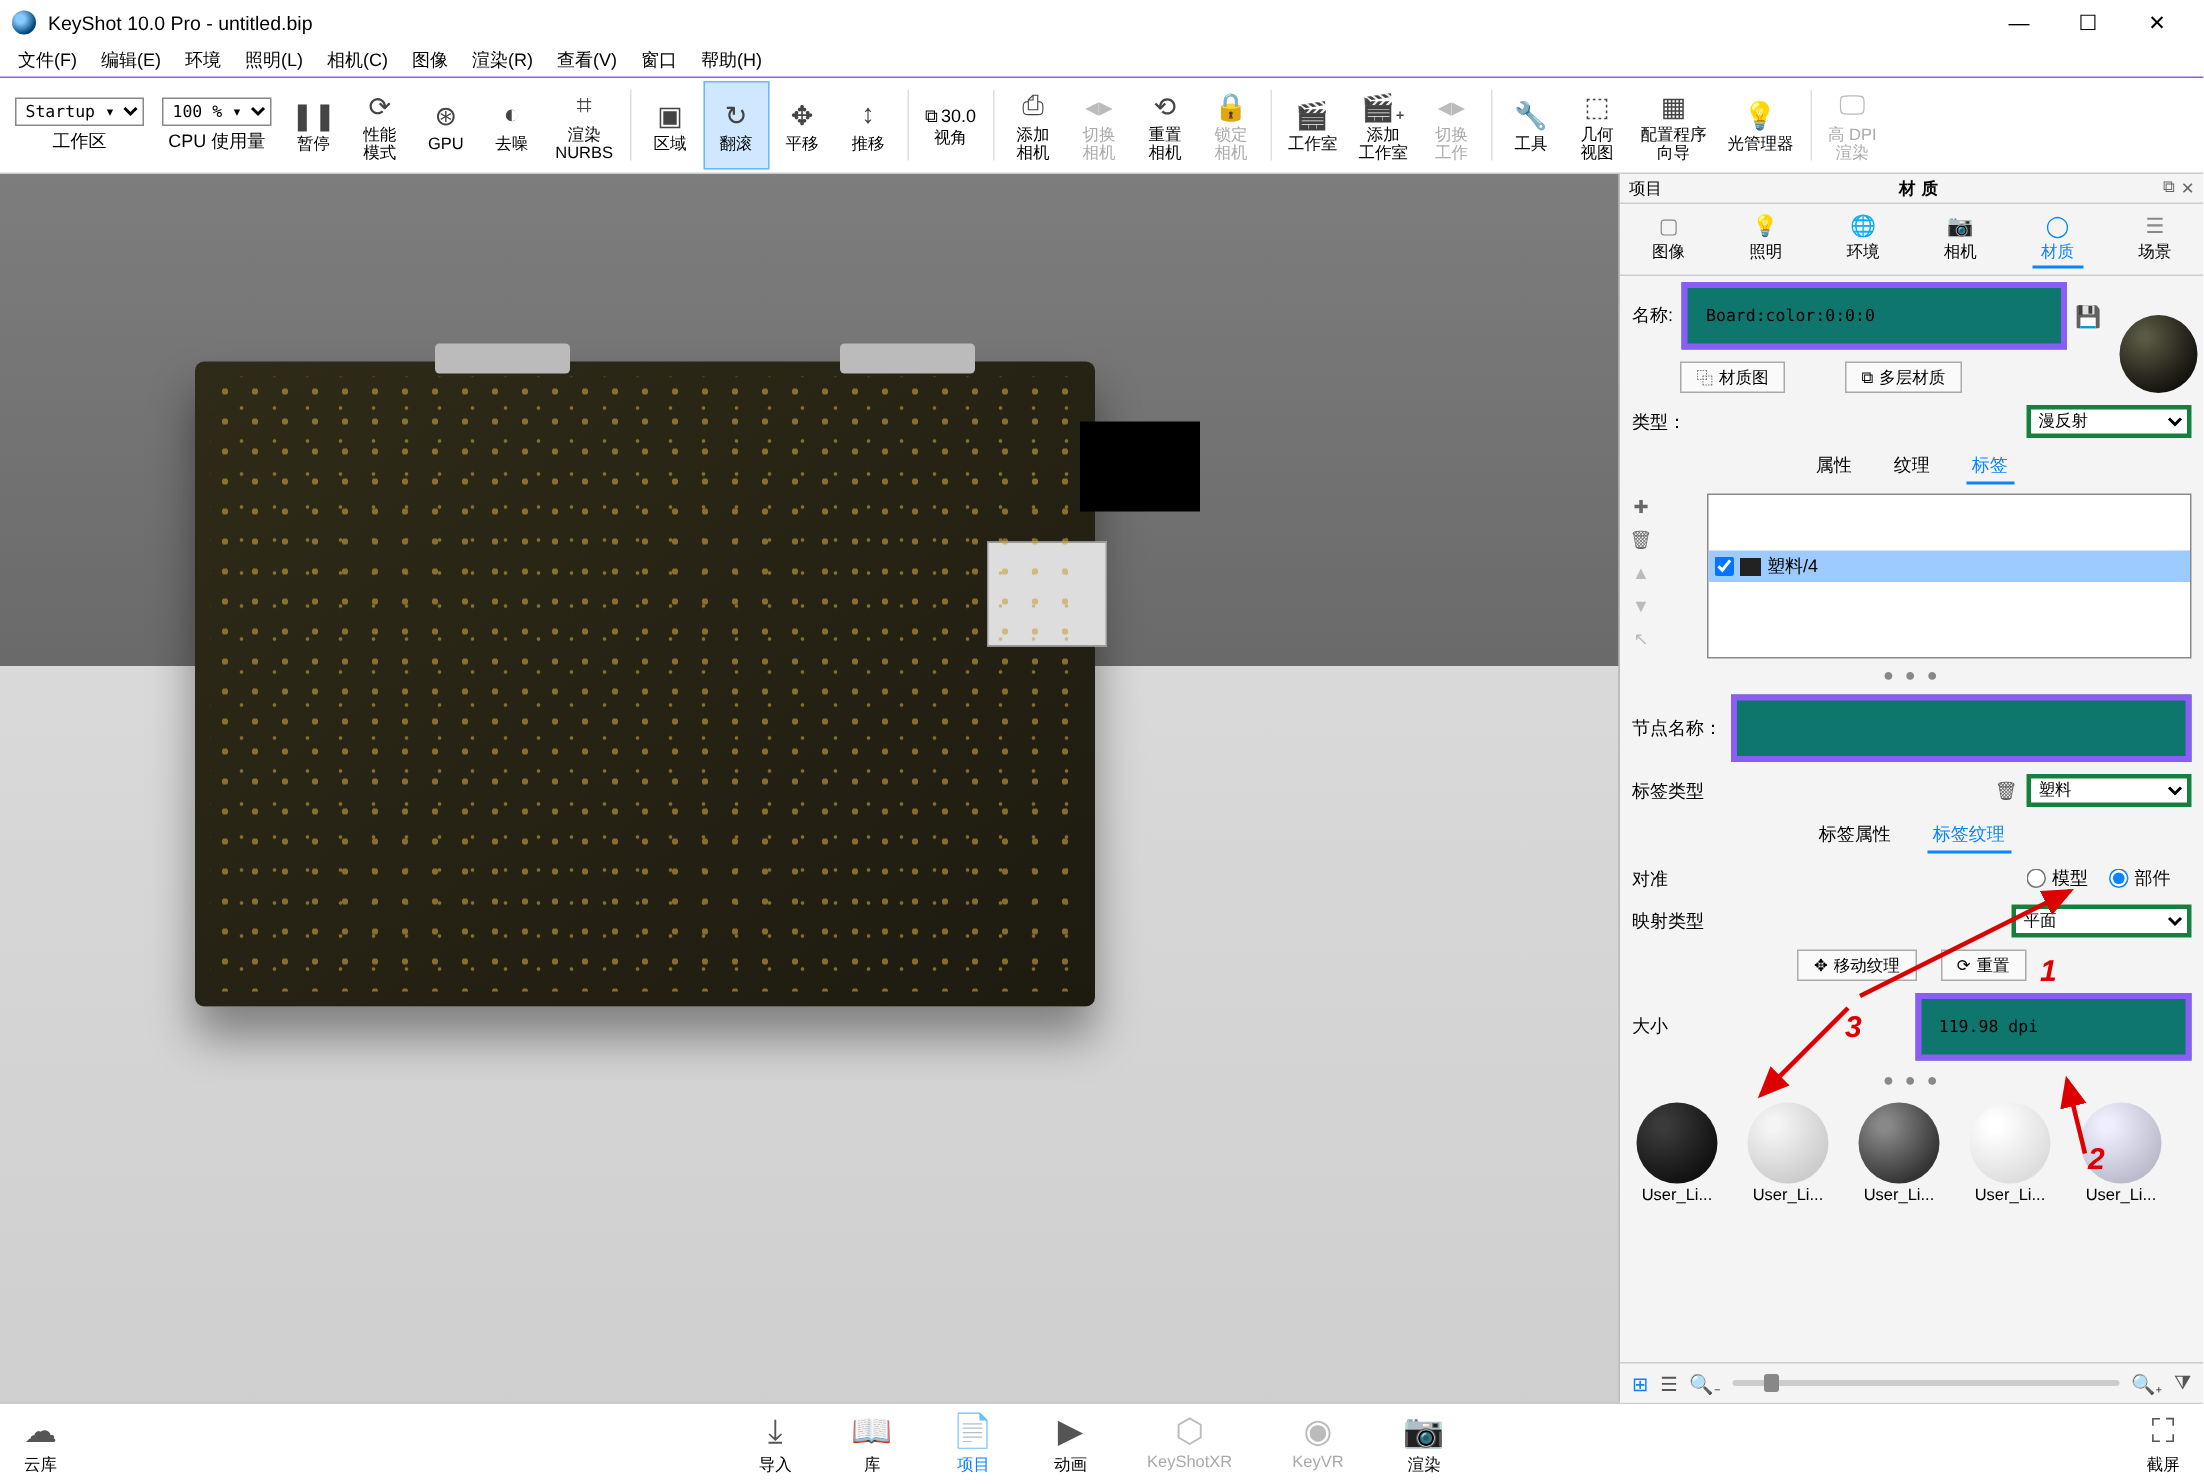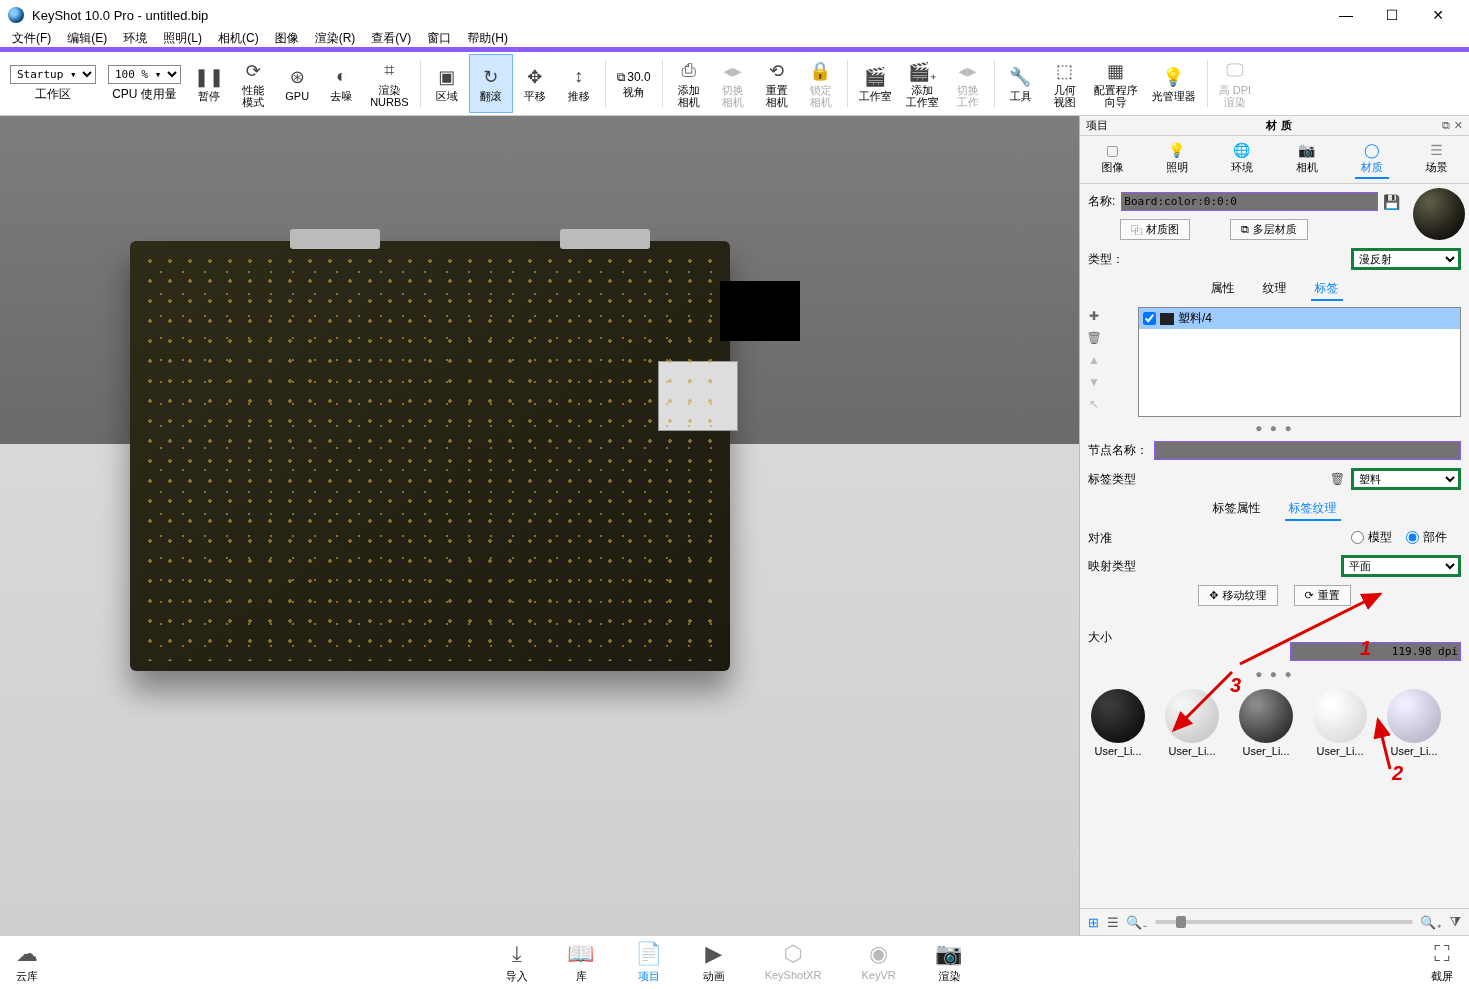--- a/index.html
+++ b/index.html
@@ -6,21 +6,21 @@
 body { font-family:"Microsoft YaHei","Segoe UI",sans-serif; font-size:12px; color:#000; background:#fff; overflow:hidden; width:1469px; height:989px; }
 
 
 .titlebar { height:30px; display:flex; align-items:center; padding:0 8px; background:#fff; }
 .titlebar .logo { width:16px;height:16px;border-radius:50%;background:radial-gradient(circle at 35% 35%,#8cf 20%,#047 70%);margin-right:8px; }
 .titlebar .title { flex:1; font-size:13px; }
 .titlebar .winbtns { display:flex; }
 .titlebar .winbtn { width:46px;height:30px;display:flex;align-items:center;justify-content:center;font-size:14px; }
 
 
-.menubar { height:22px; display:flex; align-items:center; padding:0 4px; background:#fff; border-bottom:5px solid #8b5cf6; }
+.menubar { height:22px; display:flex; align-items:center; padding:0 4px; background:#fff; border-bottom:1px solid #8b5cf6; }
 .menubar .mitem { padding:2px 8px; font-size:12px; }
 
 
 .toolbar { height:64px; display:flex; align-items:stretch; background:#fff; border-bottom:1px solid #ccc; padding:2px 4px; gap:0; }
 .tsep { width:1px; background:#ddd; margin:6px 4px; }
 .tbtn { display:flex; flex-direction:column; align-items:center; justify-content:center; padding:2px 6px; min-width:44px; gap:2px; border:1px solid transparent; }
 .tbtn.active { background:#cfe8ff; border:1px solid #6bb8ff; }
 .tbtn.disabled { color:#aaa; }
 .tbtn .ticon { font-size:18px; color:#444; height:22px; display:flex; align-items:center; }
 .tbtn.disabled .ticon { color:#bbb; }
@@ -50,33 +50,33 @@
 .panel-head .phicons { display:flex; gap:4px; color:#666; }
 
 .tab-row { display:flex; justify-content:space-around; padding:4px 0; border-bottom:1px solid #ccc; }
 .tab-row .ptab { display:flex; flex-direction:column; align-items:center; gap:2px; font-size:11px; padding:2px 6px; }
 .tab-row .ptab.active { color:#0a84ff; border-bottom:2px solid #0a84ff; }
 .ptab .pticon { font-size:14px; color:#888; }
 .ptab.active .pticon { color:#0a84ff; }
 
 .row { display:flex; align-items:center; padding:4px 8px; gap:6px; font-size:12px; }
 .row label { white-space:nowrap; }
-.row input[type=text] { flex:1; border:1px solid #8b5cf6; font-family:monospace; font-size:11px; padding:2px; background:#737373; }
+.row input[type=text] { flex:1; border:4px solid #8b5cf6; font-family:monospace; font-size:11px; padding:12px; background:#0f766e; }
 .row select { border:3px solid #15803d; font-size:11px; padding:1px; background:#fff; }
 
 .matball { width:52px;height:52px;border-radius:50%;background:radial-gradient(circle at 32% 28%,#5a5a44 5%,#222018 60%,#000 100%);margin:4px; }
 
 .pillbtn { border:1px solid #aaa; background:#fafafa; padding:2px 10px; display:flex; align-items:center; gap:4px; font-size:11px; }
 
 .subtabs { display:flex; justify-content:center; gap:20px; font-size:12px; padding:4px 0; }
 .subtabs .st { padding:2px 4px; }
 .subtabs .st.active { border-bottom:2px solid #0a84ff; color:#0a84ff; }
 
 .listbox { margin:2px 8px 2px 30px; height:110px; background:#fff; border:1px solid #888; overflow:auto; position:relative;}
-.listbox .litem { background:#9ecbff; padding:2px 4px; display:flex; align-items:center; gap:4px; font-size:12px; }
+.listbox .litem { background:#9ecbff; padding:2px 4px; display:flex; align-items:center; gap:4px; font-size:12px;margin-top:37px; }
 .panel-body { position:relative; flex:1; overflow:auto; }
 
 .dots { text-align:center; color:#888; letter-spacing:2px; padding:2px; }
 
 .section-title { background:#eee; padding:3px 8px; font-weight:bold; font-size:12px; border-top:1px solid #ccc; border-bottom:1px solid #ccc; }
 .section-title::before { content:"▾ "; color:#666; font-size:10px; }
 
 .radio { display:inline-flex; align-items:center; gap:4px; margin-right:14px; }
 .radio input { accent-color:#0a84ff; }
 
@@ -391,21 +391,21 @@
             <span>⟳</span>
             <span>重置</span>
           </div>
       </div>
 
 
 
       <div class="row">
         <label>大小</label>
         <div class="spacer"></div>
-        <input type="text" style="width: 90px; text-align: right; font-family: monospace; margin-top: 28px;" value="119.98 dpi">
+        <input type="text" style="width: 90px; text-align: left; font-family: monospace;" value="119.98 dpi">
       </div>
 
       <div class="dots">● ● ●</div>
 
       <div class="swatches" id="swatches">
           <div class="swatch">
             <div class="ball" style="background:radial-gradient(circle at 32% 28%,#3a3a3a 8%,#111 75%);"></div>
             <span>User_Li...</span>
           </div>
           <div class="swatch">

